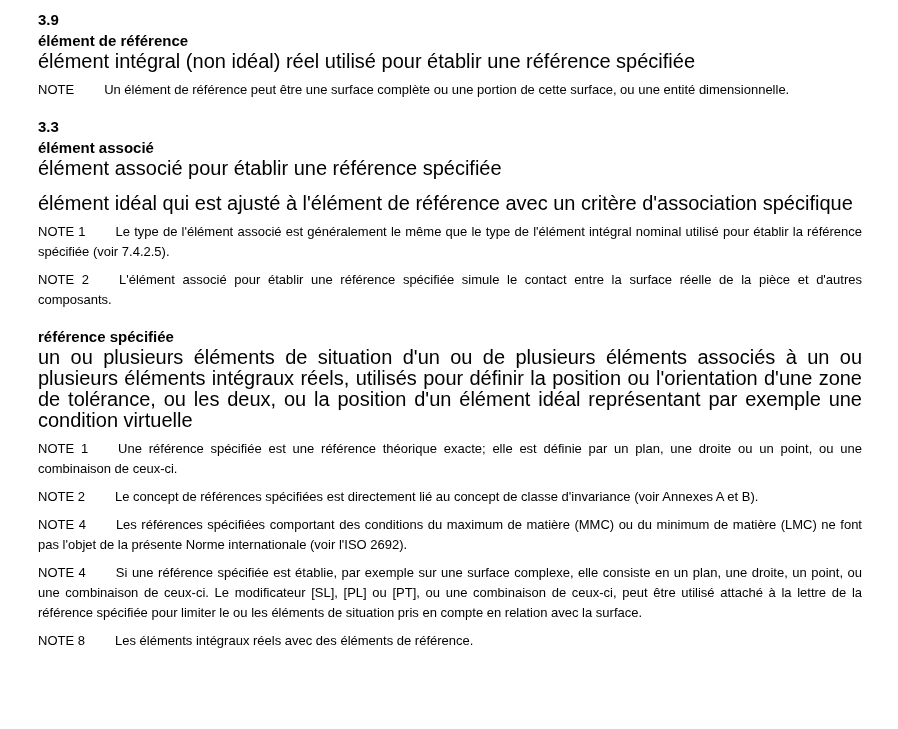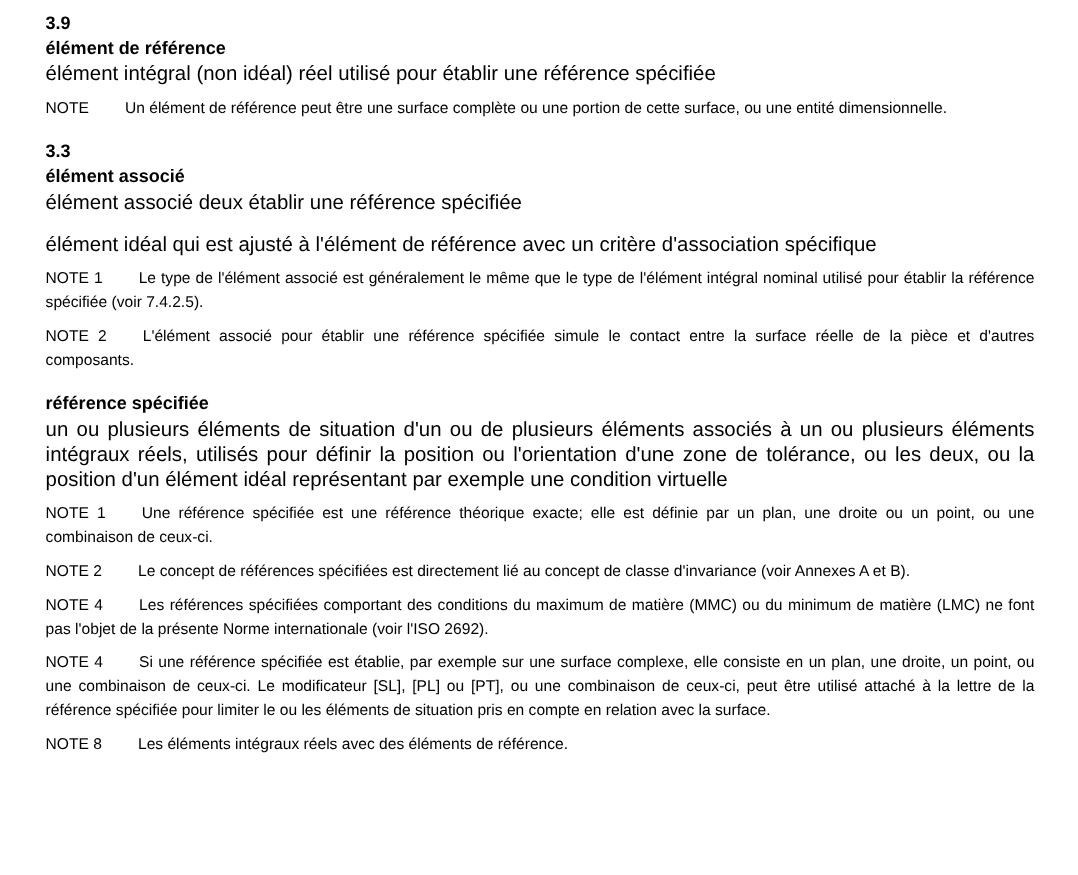--- a/index.html
+++ b/index.html
@@ -21,21 +21,21 @@
   .clause + .clause { margin-top: 16px; }
   .clause-number,
   .clause-term {
     margin: 0;
     font-size: 15px;
     line-height: 21px;
     font-weight: bold;
   }
   .definition {
     margin: 0;
-    font-size: 17px;
+    font-size: 20px;
     line-height: 21px;
     text-align: justify;
   }
   .definition-second {
     margin-top: 14px;
   }
   .note {
     margin: 8px 0 0 0;
     font-size: 13px;
     line-height: 20px;
@@ -53,21 +53,21 @@
   <section class="clause">
     <p class="clause-number">3.9</p>
     <p class="clause-term">élément de référence</p>
     <p class="definition">élément intégral (non idéal) réel utilisé pour établir une référence spécifiée</p>
     <p class="note"><span class="note-label">NOTE</span><span>Un élément de référence peut être une surface complète ou une portion de cette surface, ou une entité dimensionnelle.</span></p>
   </section>
 
   <section class="clause">
     <p class="clause-number">3.3</p>
     <p class="clause-term">élément associé</p>
-    <p class="definition">élément associé deux établir une référence spécifiée</p>
+    <p class="definition">élément associé pour établir une référence spécifiée</p>
     <p class="definition definition-second">élément idéal qui est ajusté à l'élément de référence avec un critère d'association spécifique</p>
     <p class="note"><span class="note-label">NOTE 1</span><span>Le type de l'élément associé est généralement le même que le type de l'élément intégral nominal utilisé pour établir la référence spécifiée (voir 7.4.2.5).</span></p>
     <p class="note"><span class="note-label">NOTE 2</span><span>L'élément associé pour établir une référence spécifiée simule le contact entre la surface réelle de la pièce et d'autres composants.</span></p>
   </section>
 
   <section class="clause">
     <p class="clause-term">référence spécifiée</p>
     <p class="definition">un ou plusieurs éléments de situation d'un ou de plusieurs éléments associés à un ou plusieurs éléments intégraux réels, utilisés pour définir la position ou l'orientation d'une zone de tolérance, ou les deux, ou la position d'un élément idéal représentant par exemple une condition virtuelle</p>
     <p class="note"><span class="note-label">NOTE 1</span><span>Une référence spécifiée est une référence théorique exacte; elle est définie par un plan, une droite ou un point, ou une combinaison de ceux-ci.</span></p>
     <p class="note"><span class="note-label">NOTE 2</span><span>Le concept de références spécifiées est directement lié au concept de classe d'invariance (voir Annexes A et B).</span></p>

